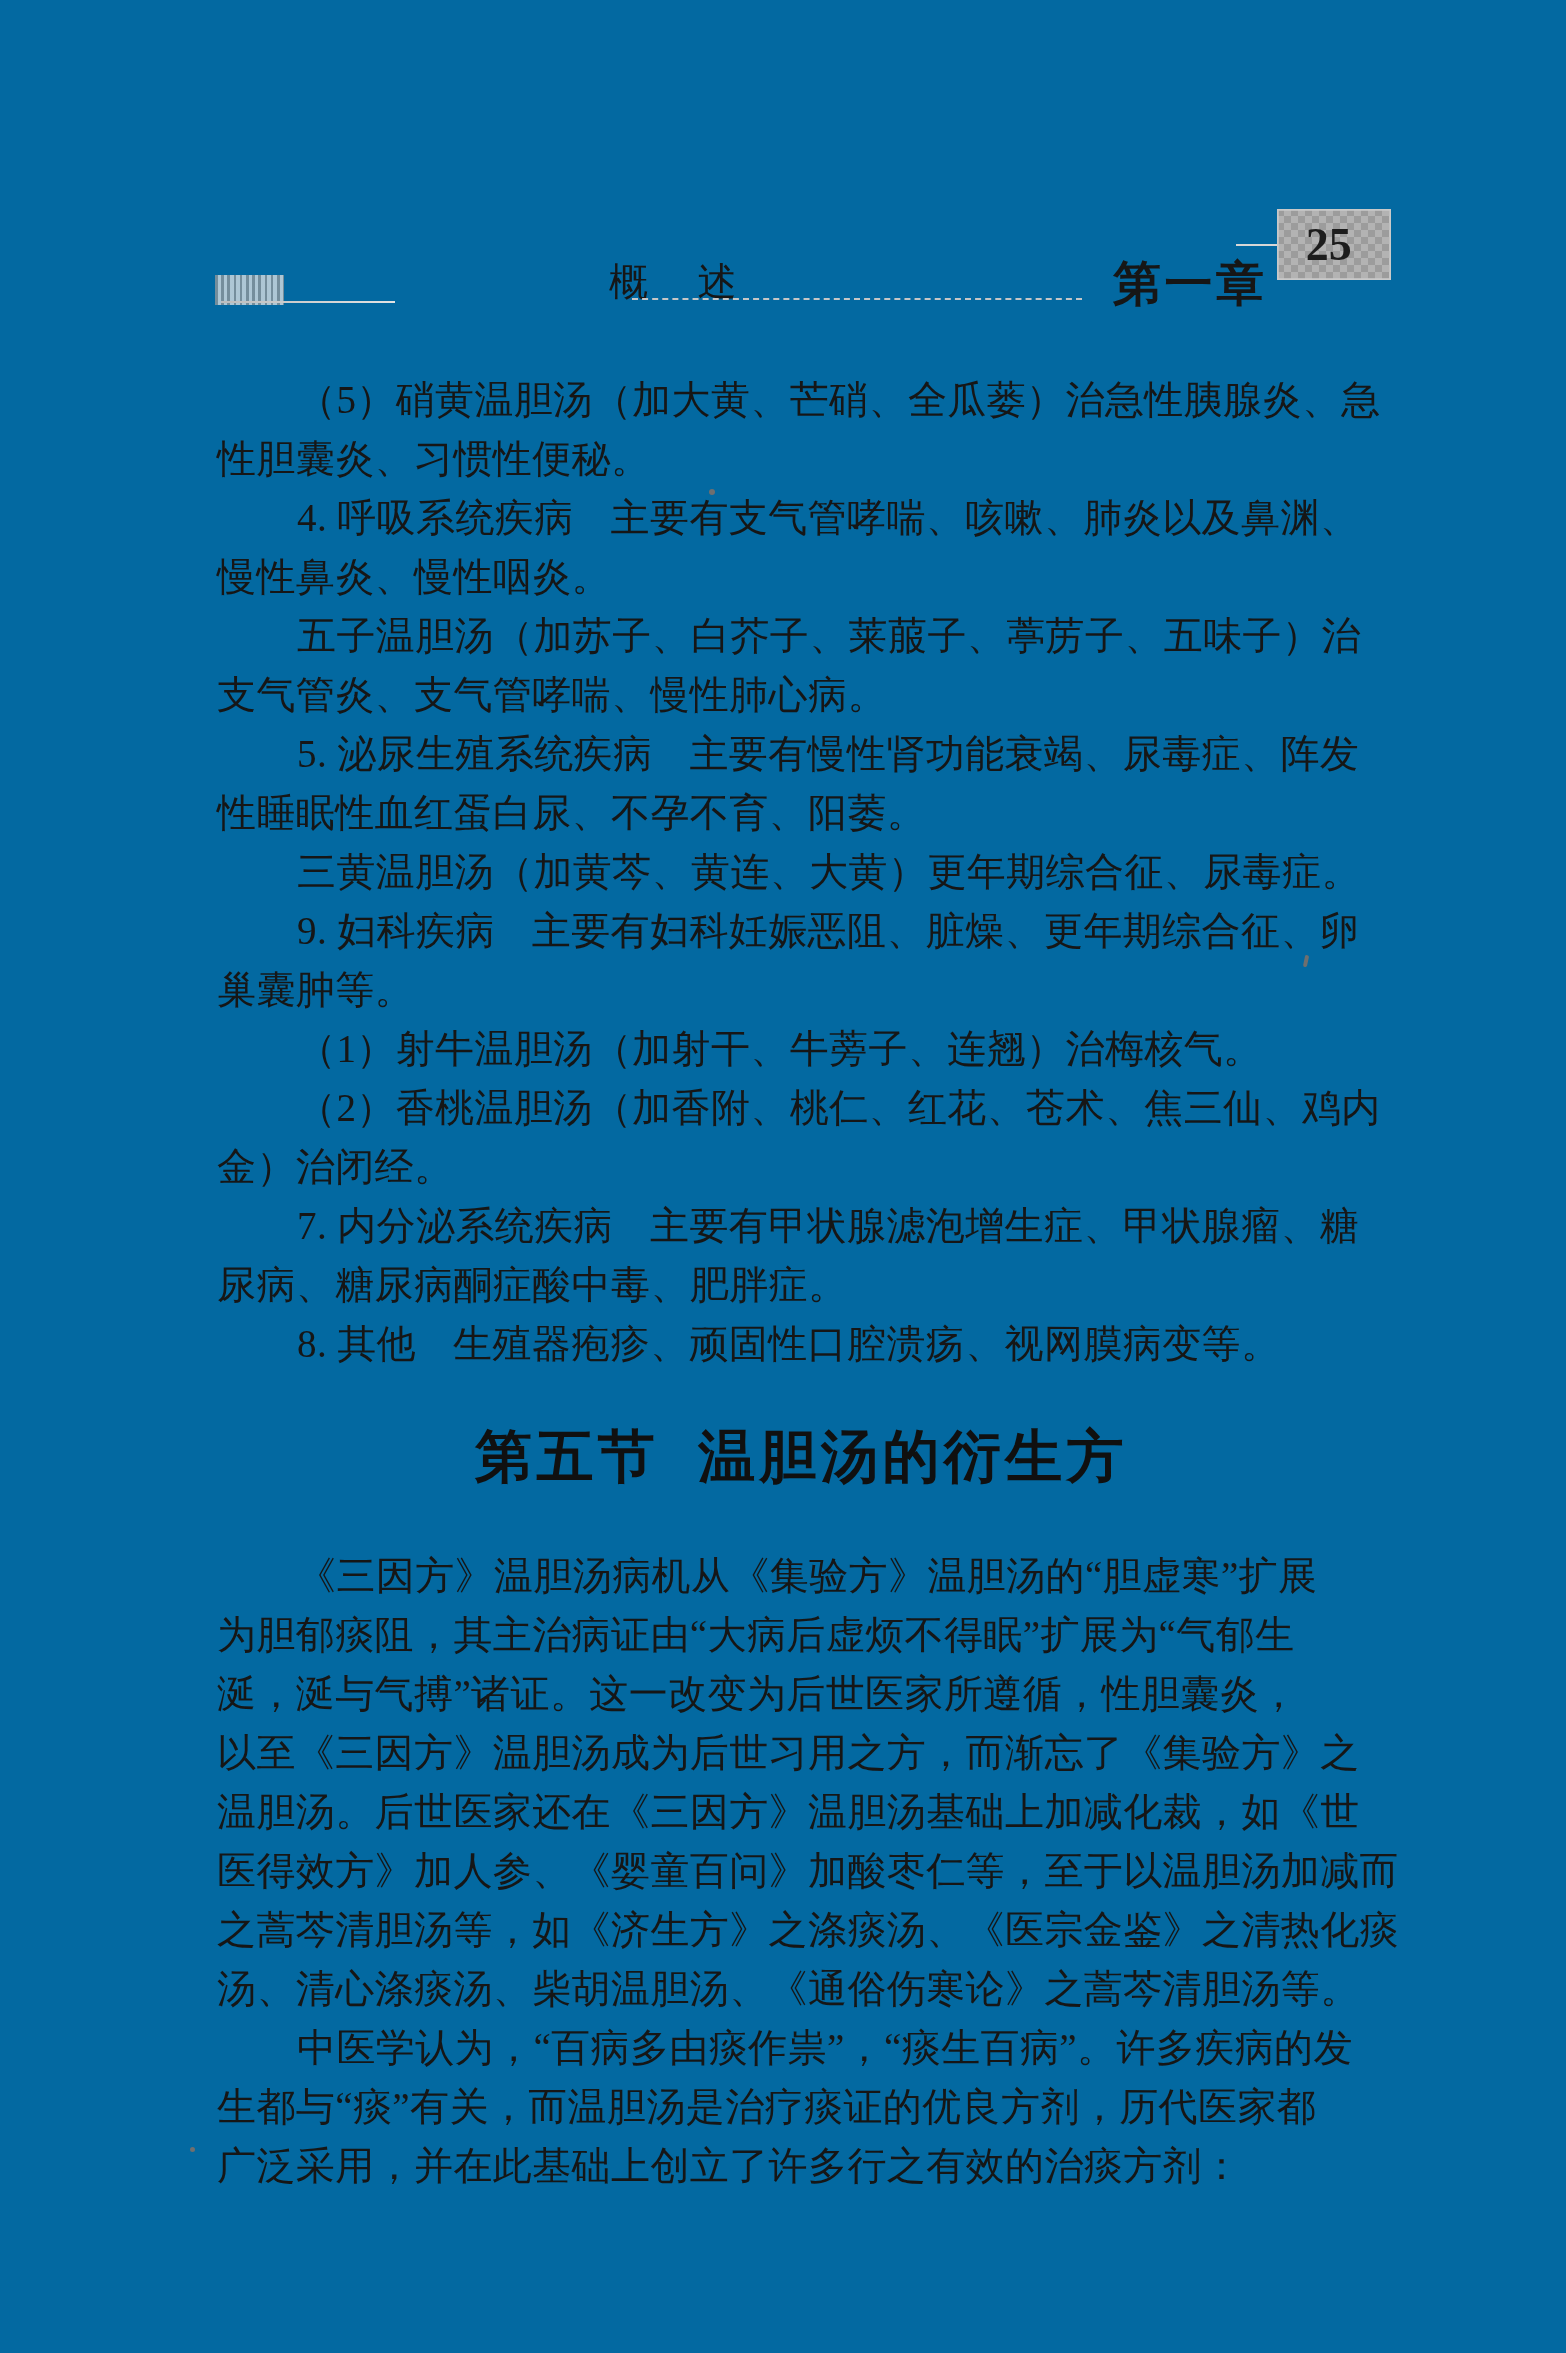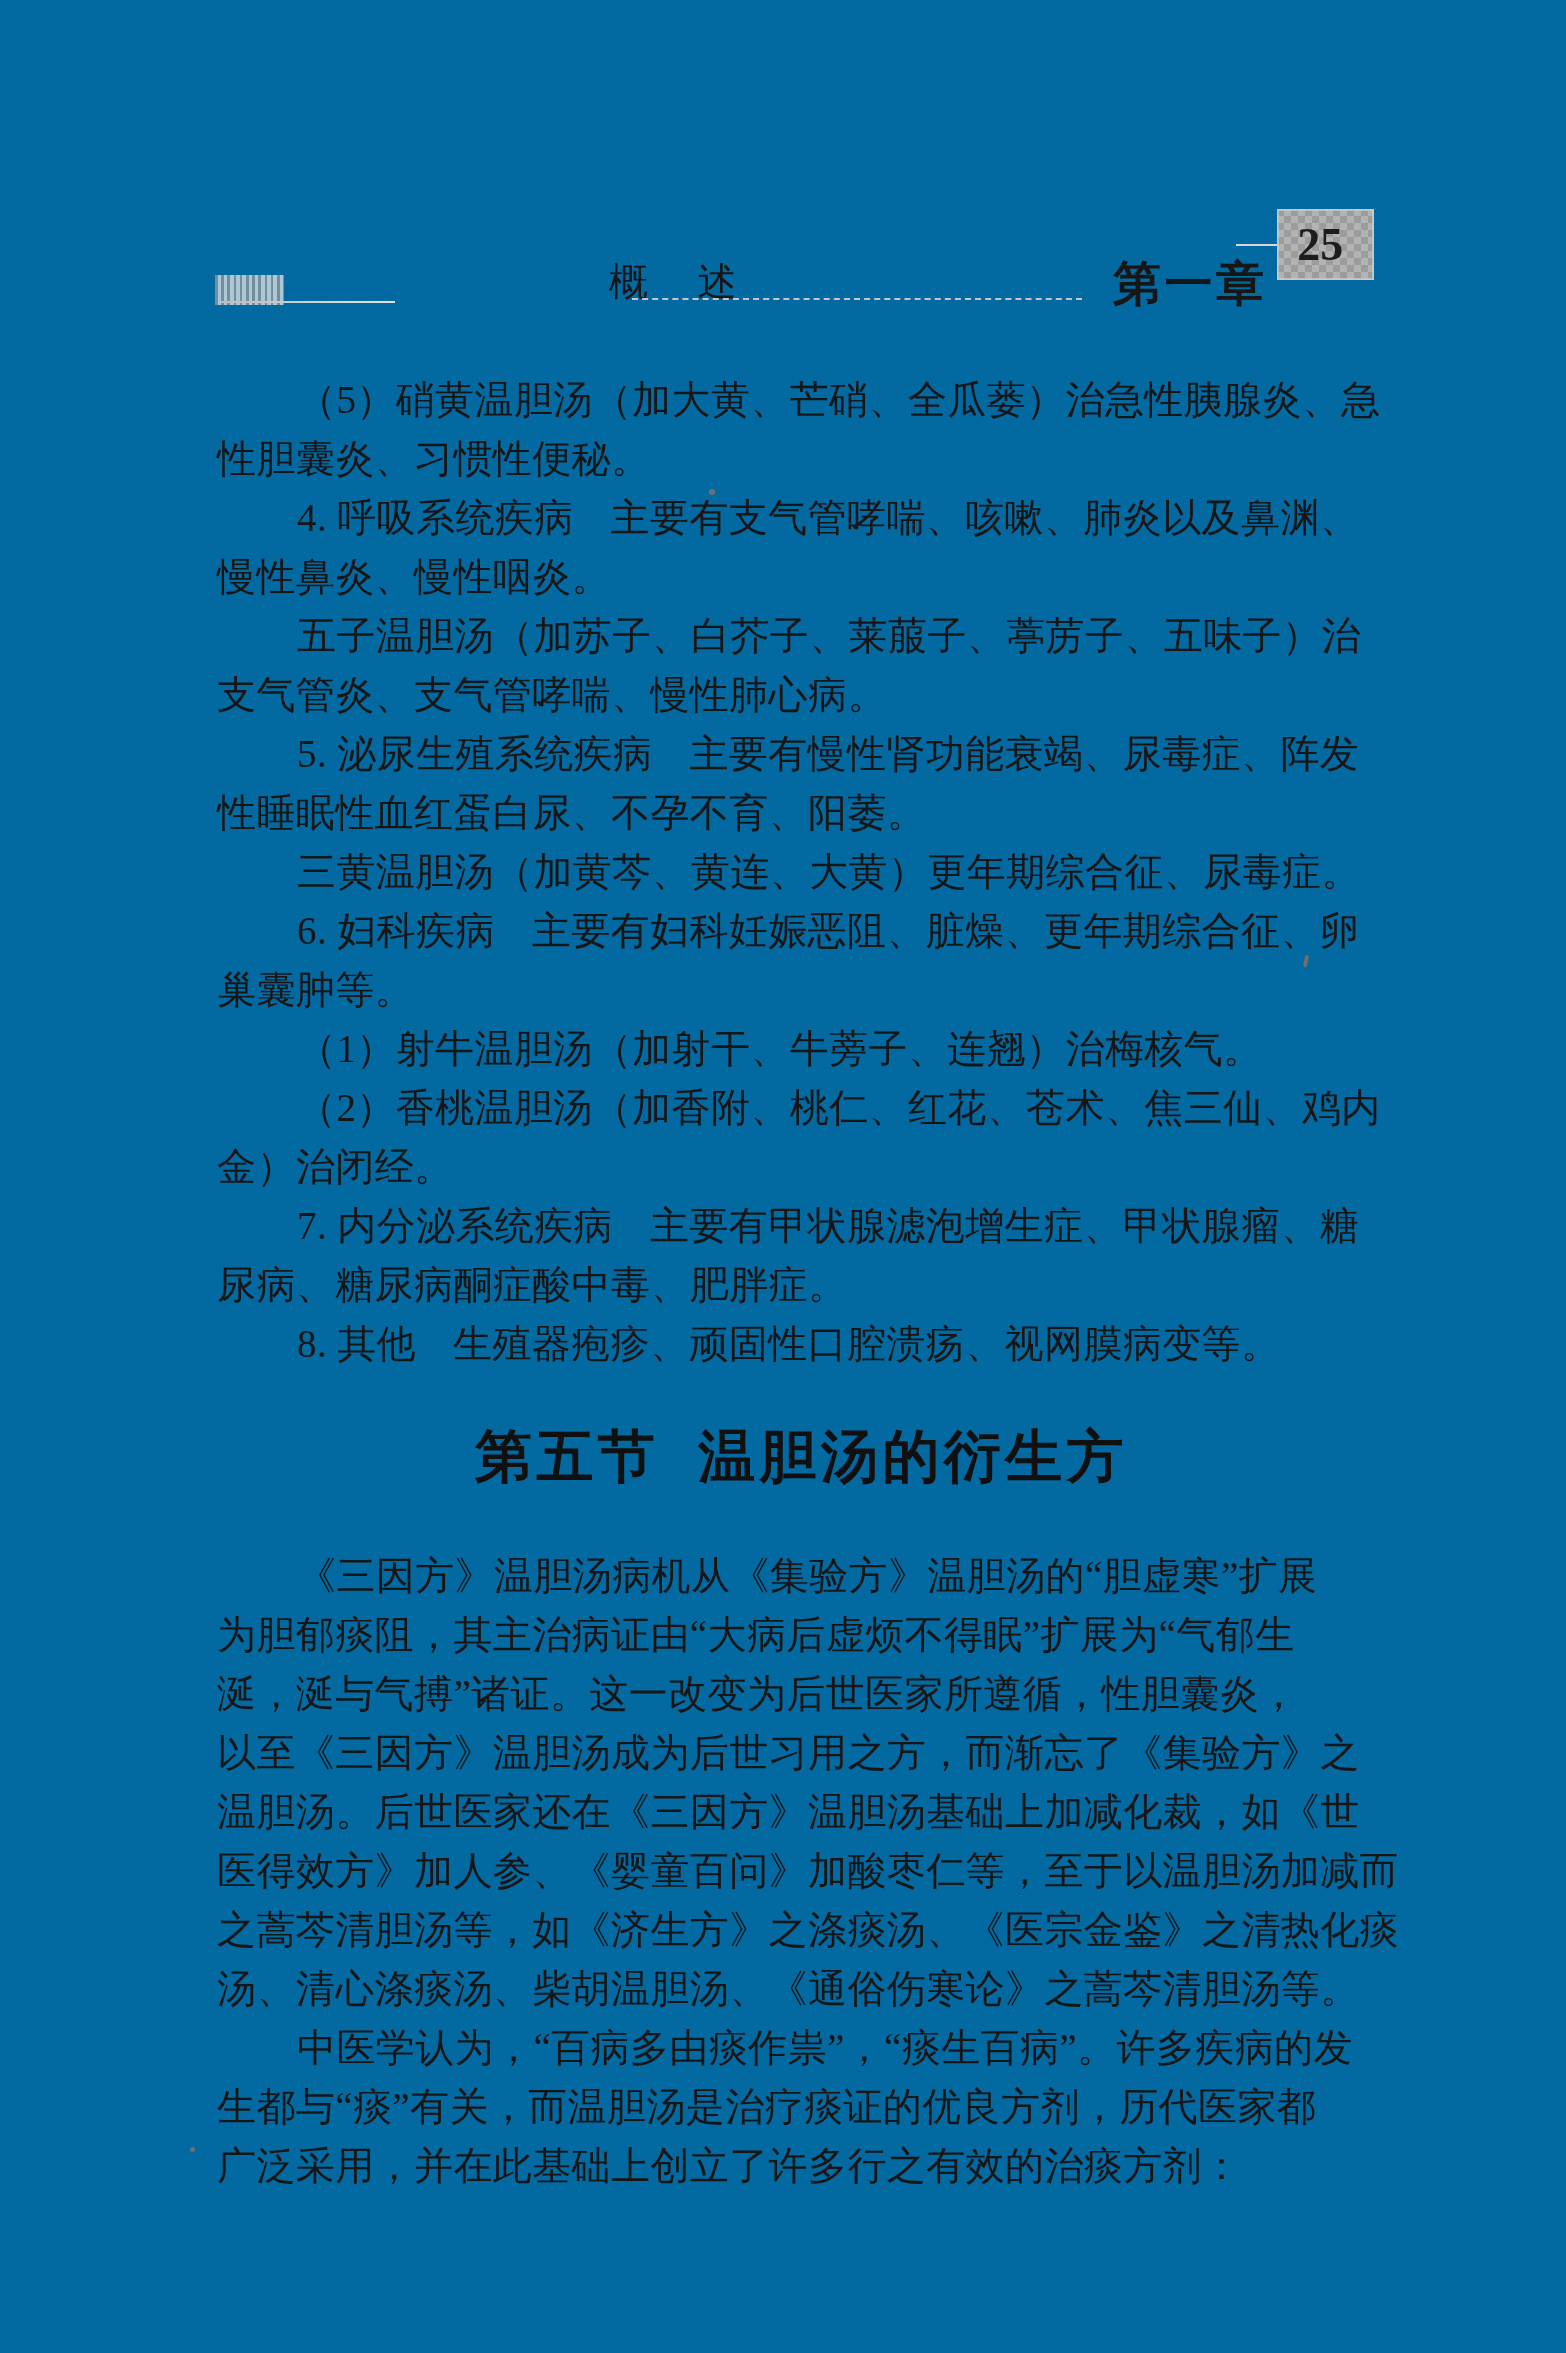--- a/index.html
+++ b/index.html
@@ -14,21 +14,21 @@
   
   .running-title{
     position:absolute;left:609px;top:255px;
     font-size:39px;letter-spacing:5.3px;white-space:nowrap;
   }
   .chapter-title{
     position:absolute;left:1113px;top:252px;
     font-size:48px;font-weight:bold;letter-spacing:3.5px;white-space:nowrap;
   }
   .page-number-box{
-    position:absolute;left:1277px;top:209px;width:97px;height:71px;
+    position:absolute;left:1277px;top:209px;width:114px;height:71px;
     background:
       repeating-conic-gradient(#b3b3b3 0% 25%, #9c9c9c 0% 50%) 0 0/14px 14px;
     box-shadow:0 0 0 1.8px #c9c9c9 inset;
     display:flex;align-items:center;justify-content:center;
   }
   .page-number{
     font-size:46px;font-weight:600;color:#1d1d1d;
     transform:translateX(-5.3px);
   }
   .header-rule{
@@ -95,21 +95,21 @@
   <div class="textblock block-overview">
       <div class="line indent"><span>（5）硝黄温胆汤（加大黄、芒硝、全瓜蒌）治急性胰腺炎、急</span></div>
       <div class="line"><span>性胆囊炎、习惯性便秘。</span></div>
       <div class="line indent"><span class="lead">4. 呼吸系统疾病</span><span>主要有支气管哮喘、咳嗽、肺炎以及鼻渊、</span></div>
       <div class="line"><span>慢性鼻炎、慢性咽炎。</span></div>
       <div class="line indent"><span>五子温胆汤（加苏子、白芥子、莱菔子、葶苈子、五味子）治</span></div>
       <div class="line"><span>支气管炎、支气管哮喘、慢性肺心病。</span></div>
       <div class="line indent"><span class="lead">5. 泌尿生殖系统疾病</span><span>主要有慢性肾功能衰竭、尿毒症、阵发</span></div>
       <div class="line"><span>性睡眠性血红蛋白尿、不孕不育、阳萎。</span></div>
       <div class="line indent"><span>三黄温胆汤（加黄芩、黄连、大黄）更年期综合征、尿毒症。</span></div>
-      <div class="line indent"><span class="lead">6. 妇科疾病</span><span>主要有妇科妊娠恶阻、脏燥、更年期综合征、卵</span></div>
+      <div class="line indent"><span class="lead">9. 妇科疾病</span><span>主要有妇科妊娠恶阻、脏燥、更年期综合征、卵</span></div>
       <div class="line"><span>巢囊肿等。</span></div>
       <div class="line indent"><span>（1）射牛温胆汤（加射干、牛蒡子、连翘）治梅核气。</span></div>
       <div class="line indent"><span>（2）香桃温胆汤（加香附、桃仁、红花、苍术、焦三仙、鸡内</span></div>
       <div class="line"><span>金）治闭经。</span></div>
       <div class="line indent"><span class="lead">7. 内分泌系统疾病</span><span>主要有甲状腺滤泡增生症、甲状腺瘤、糖</span></div>
       <div class="line"><span>尿病、糖尿病酮症酸中毒、肥胖症。</span></div>
       <div class="line indent"><span class="lead">8. 其他</span><span>生殖器疱疹、顽固性口腔溃疡、视网膜病变等。</span></div>
     </div>
 
   <div class="section-heading">

